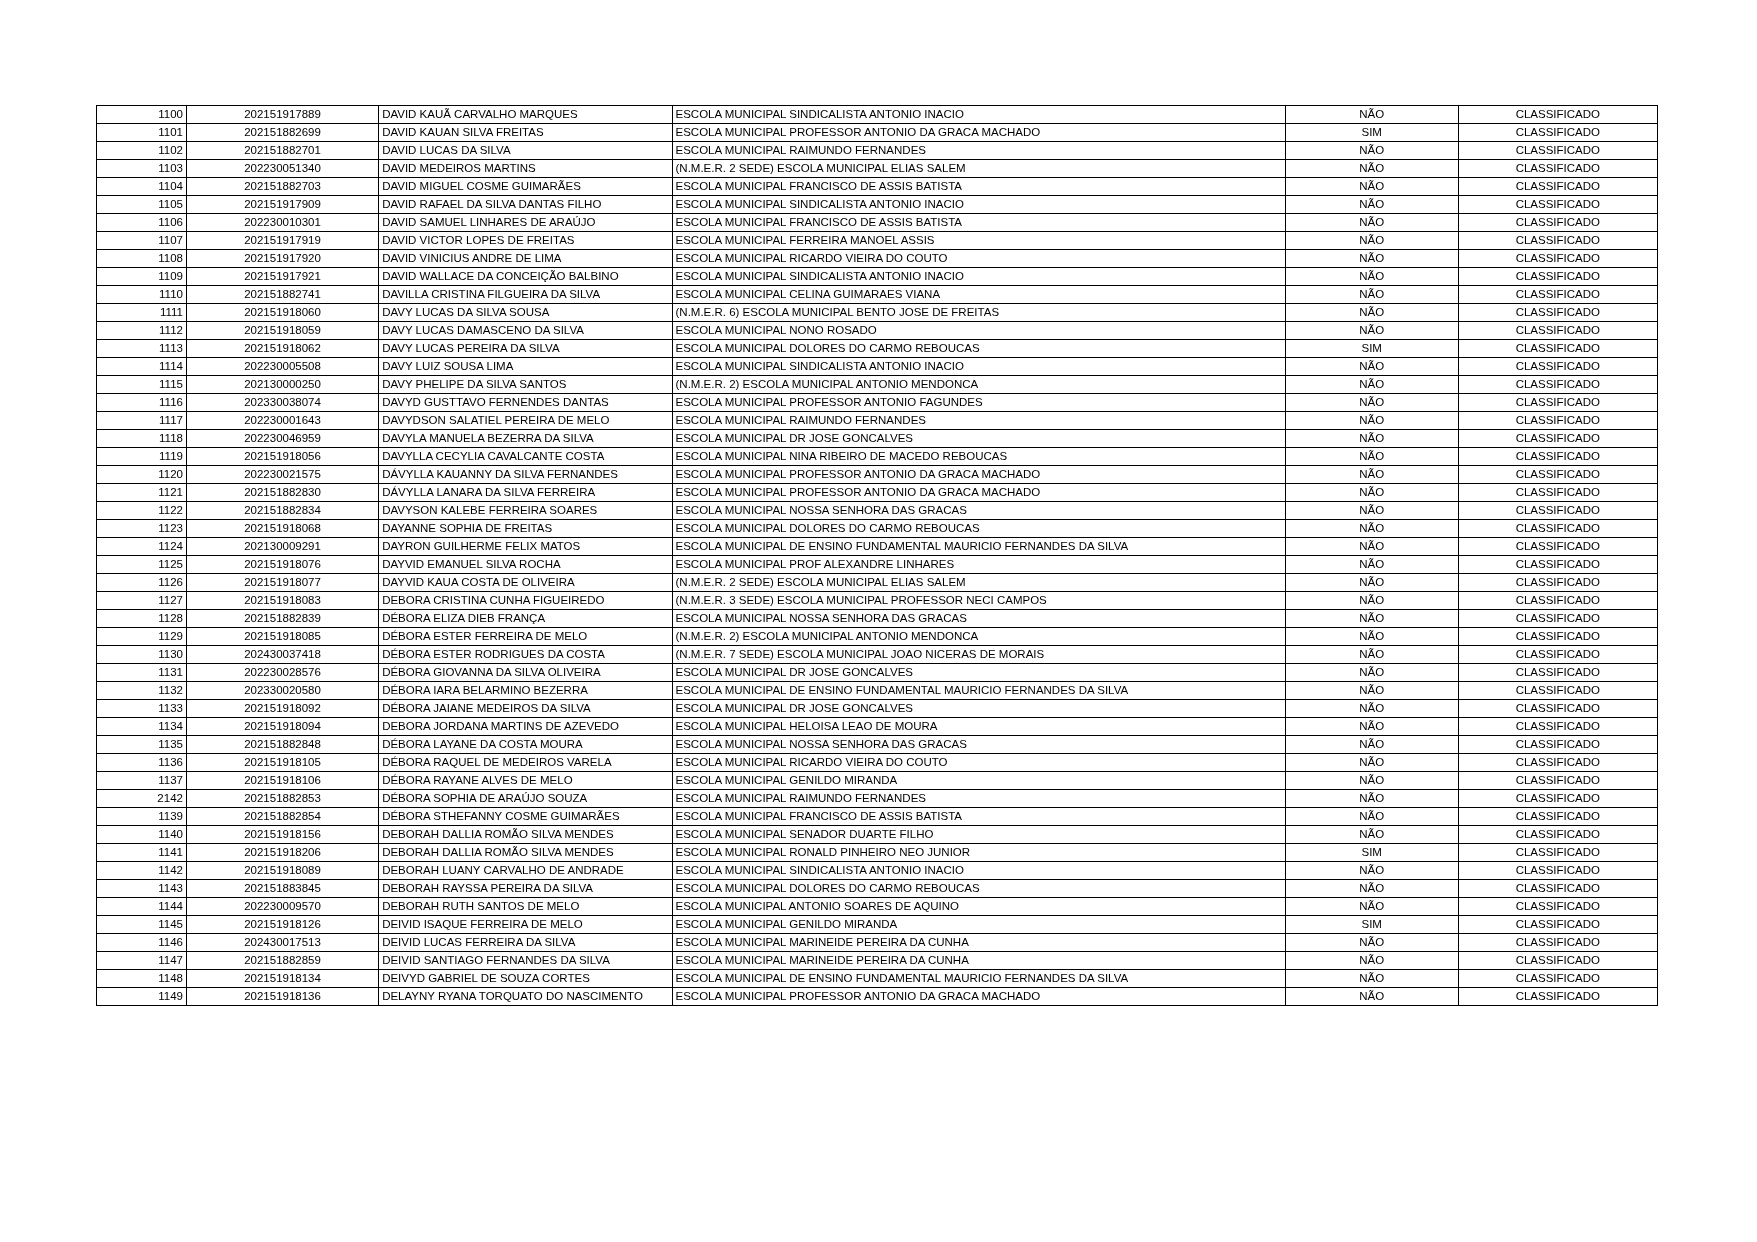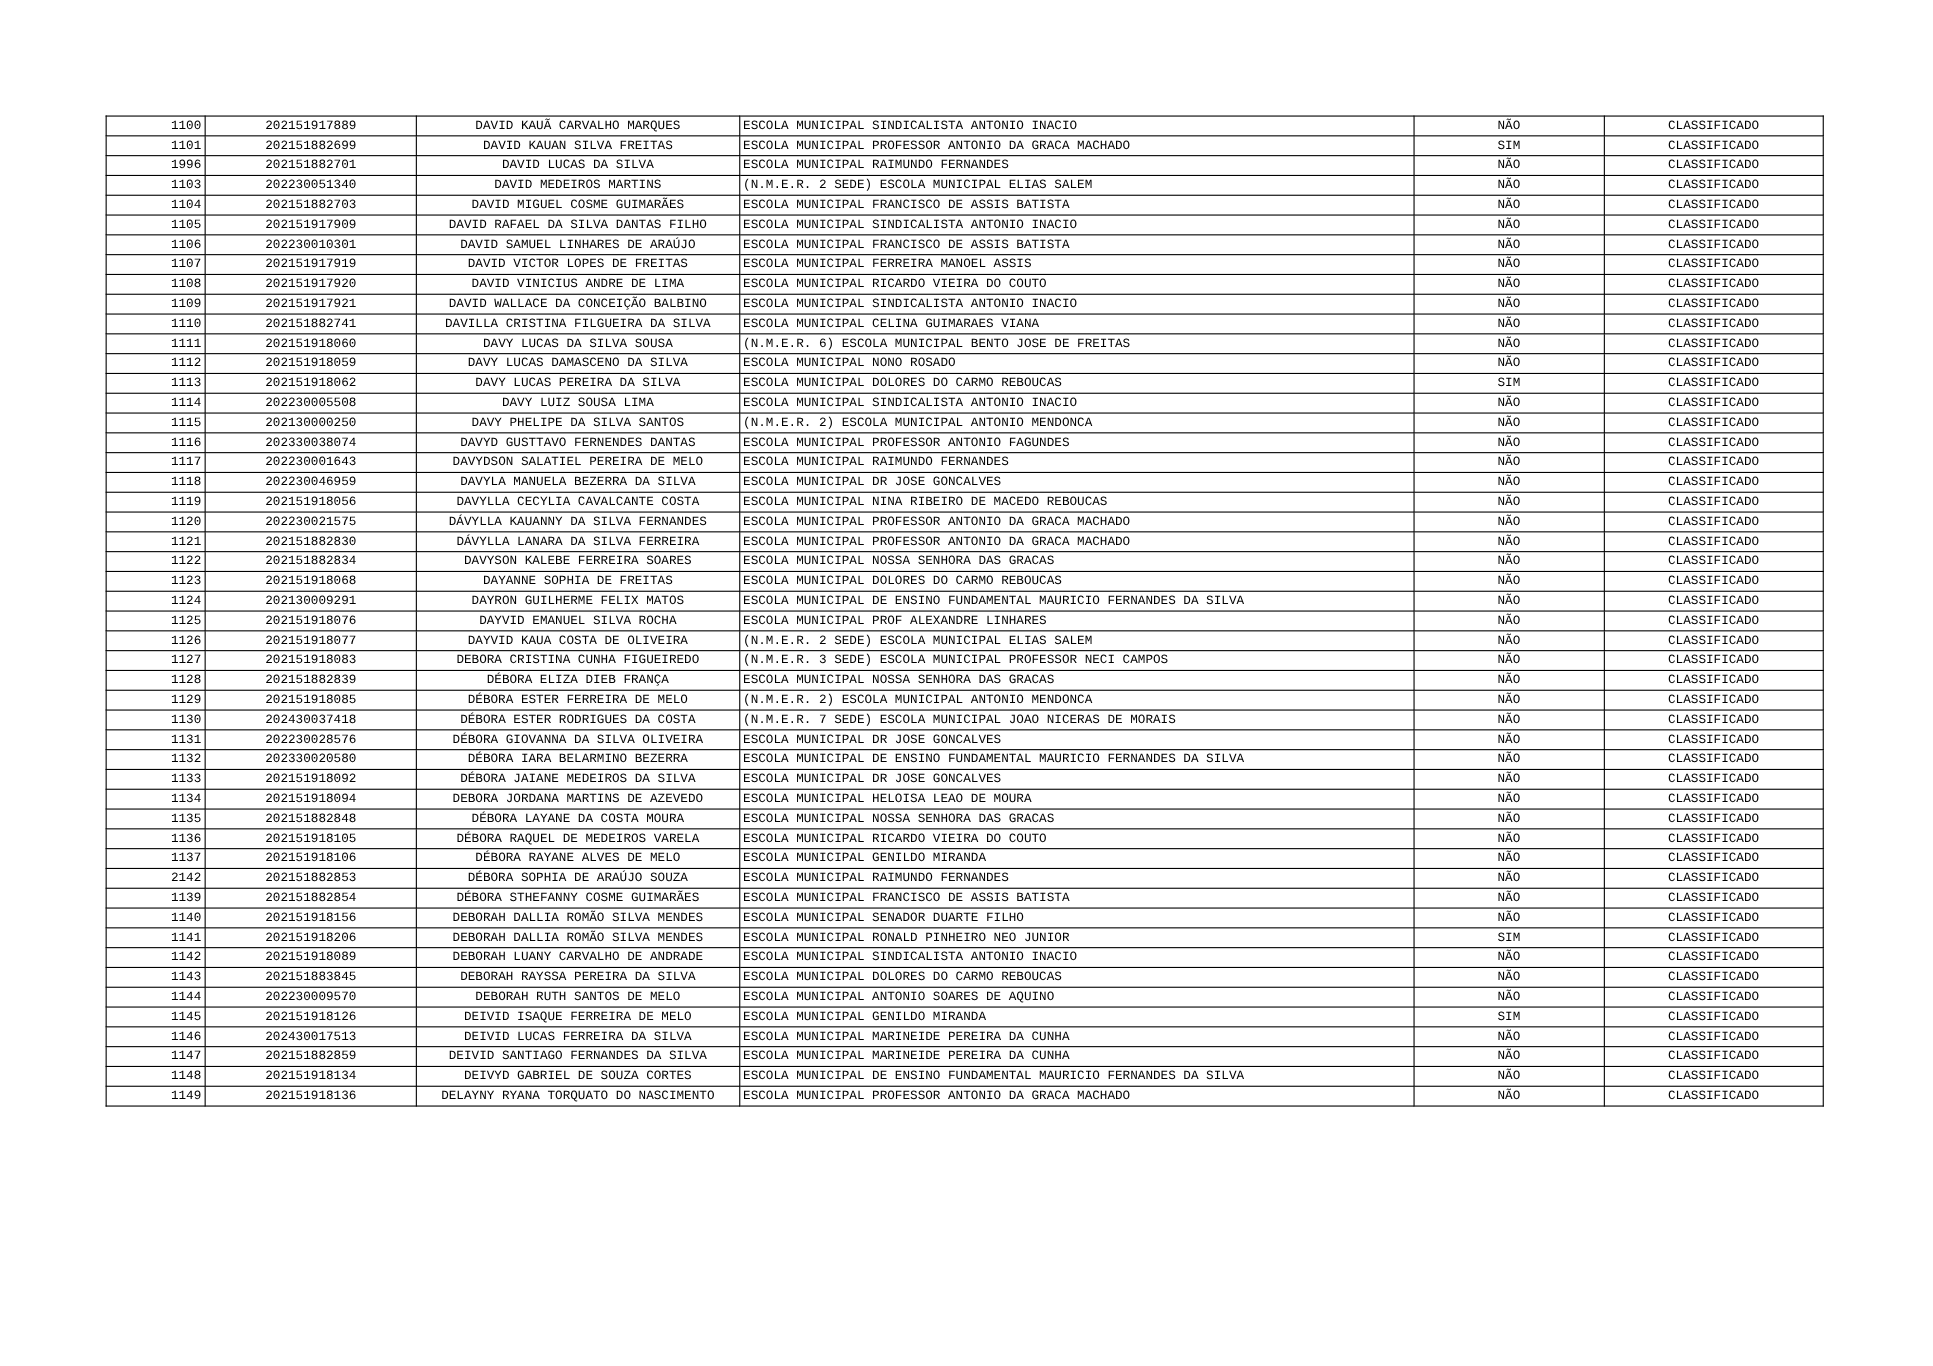--- a/index.html
+++ b/index.html
@@ -18,21 +18,20 @@
     position: relative;
     width: 1757px;
     height: 1242px;
     box-sizing: border-box;
   }
   .table-wrap {
     position: absolute;
     left: 96px;
     top: 105px;
     width: 1562px;
-    font-family: Liberation Mono, monospace;
   }
   table.listing {
     border-collapse: collapse;
     table-layout: fixed;
     width: 1562px;
   }
   table.listing td {
     border: 1px solid #000000;
     font-size: 11.5px;
     line-height: 1.0;
@@ -46,21 +45,21 @@
     width: 88px;
     text-align: right;
     padding-right: 6px;
   }
   td.c-insc {
     width: 188px;
     text-align: center;
   }
   td.c-nome {
     width: 287px;
-    text-align: center;
+    text-align: left;
   }
   td.c-escola {
     width: 600px;
     text-align: left;
   }
   td.c-cota {
     width: 169px;
     text-align: center;
   }
   td.c-status {
@@ -85,21 +84,21 @@
           </tr>
           <tr>
             <td class="c-seq">1101</td>
             <td class="c-insc">202151882699</td>
             <td class="c-nome">DAVID KAUAN SILVA FREITAS</td>
             <td class="c-escola">ESCOLA MUNICIPAL PROFESSOR ANTONIO DA GRACA MACHADO</td>
             <td class="c-cota">SIM</td>
             <td class="c-status">CLASSIFICADO</td>
           </tr>
           <tr>
-            <td class="c-seq">1996</td>
+            <td class="c-seq">1102</td>
             <td class="c-insc">202151882701</td>
             <td class="c-nome">DAVID LUCAS DA SILVA</td>
             <td class="c-escola">ESCOLA MUNICIPAL RAIMUNDO FERNANDES</td>
             <td class="c-cota">NÃO</td>
             <td class="c-status">CLASSIFICADO</td>
           </tr>
           <tr>
             <td class="c-seq">1103</td>
             <td class="c-insc">202230051340</td>
             <td class="c-nome">DAVID MEDEIROS MARTINS</td>

